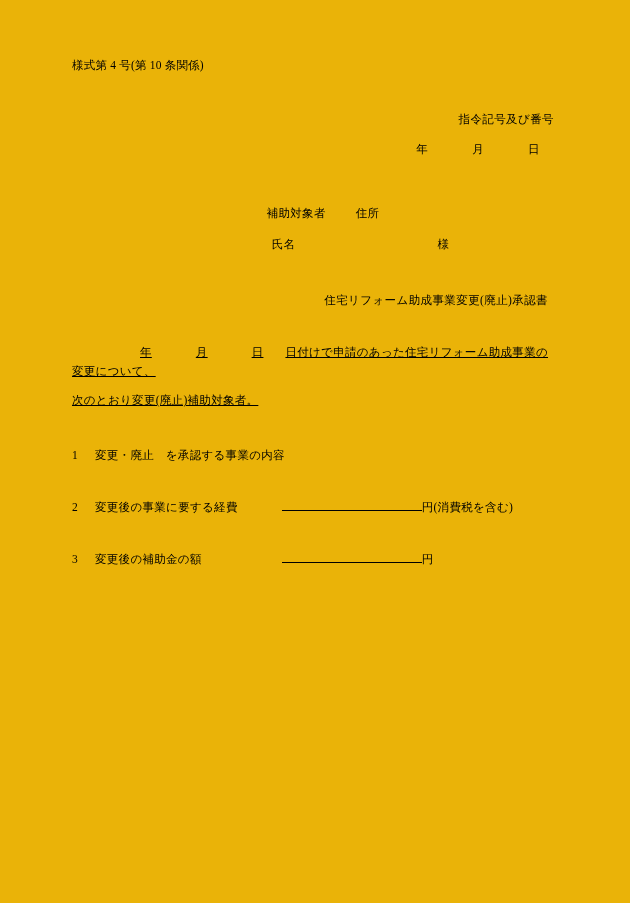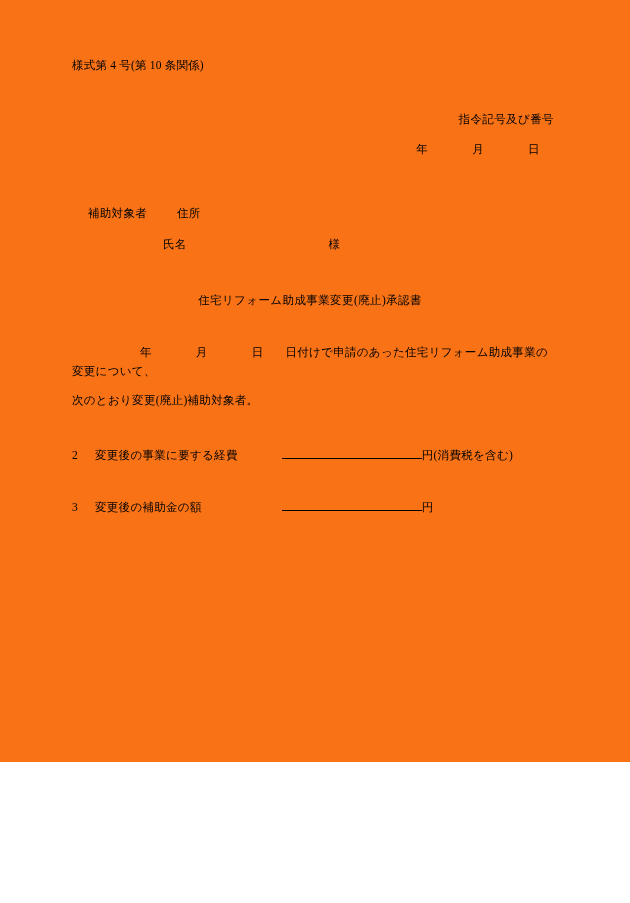--- a/index.html
+++ b/index.html
@@ -7,22 +7,22 @@
     padding: 0;
     background: #ffffff;
   }
   body {
     font-family: "Liberation Serif", "DejaVu Serif", serif;
     color: #000000;
   }
   .page {
     position: relative;
     width: 630px;
-    height: 762px;
-    background: #f97316;
+    height: 903px;
+    background: #eab308;
     overflow: hidden;
   }
   .doc {
     position: absolute;
     left: 0;
     top: 0;
     width: 630px;
     height: 903px;
     box-sizing: border-box;
     padding: 56px 72px 0 72px;
@@ -49,47 +49,49 @@
     padding-right: 14px;
   }
   .sp-s { display: inline-block; width: 22px; }
   .sp-m { display: inline-block; width: 30px; }
   .sp-l { display: inline-block; width: 44px; }
   .sp-xl { display: inline-block; width: 60px; }
 
   .addressee {
     margin-top: 46px;
     padding-left: 16px;
+    text-align: center;
   }
   .addressee .row1 {
     letter-spacing: 0.3px;
   }
   .addressee .row2 {
     margin-top: 12px;
     padding-left: 75px;
     letter-spacing: 0.3px;
   }
   .issuer {
     margin-top: 38px;
     padding-left: 320px;
   }
   .issuer .seal {
     margin-top: 12px;
     padding-left: 26px;
     letter-spacing: 1px;
   }
   .doc-title {
     margin-top: 12px;
-    text-align: center;
+    text-align: right;
     padding-right: 10px;
     letter-spacing: 0.4px;
   }
   .body-para {
     margin-top: 34px;
     letter-spacing: 0.3px;
+    text-decoration: underline;
   }
   .body-para .indent {
     display: inline-block;
     width: 68px;
   }
   .body-para .l2 {
     margin-top: 11px;
   }
   .items {
     margin-top: 36px;
@@ -148,20 +150,23 @@
 
     <div class="body-para">
       <div class="l1">
         <span class="indent"></span><span>年</span><span class="sp-l"></span><span>月</span><span class="sp-l"></span><span>日</span><span class="sp-s"></span><span>日付けで申請のあった住宅リフォーム助成事業の変更について、</span>
       </div>
       <div class="l2">次のとおり変更(廃止)補助対象者。</div>
     </div>
 
     <div class="items">
 
+      <div class="item">
+        <span class="num">1</span><span>変更・廃止　を承認する事業の内容</span>
+      </div>
 
       <div class="item">
         <span class="num">2</span><span>変更後の事業に要する経費</span><span class="gap-a"></span><span class="blank-line bl-1"></span><span>円(消費税を含む)</span>
       </div>
 
       <div class="item">
         <span class="num">3</span><span>変更後の補助金の額</span><span class="gap-b"></span><span class="blank-line bl-2"></span><span>円</span>
       </div>
 
     </div>

